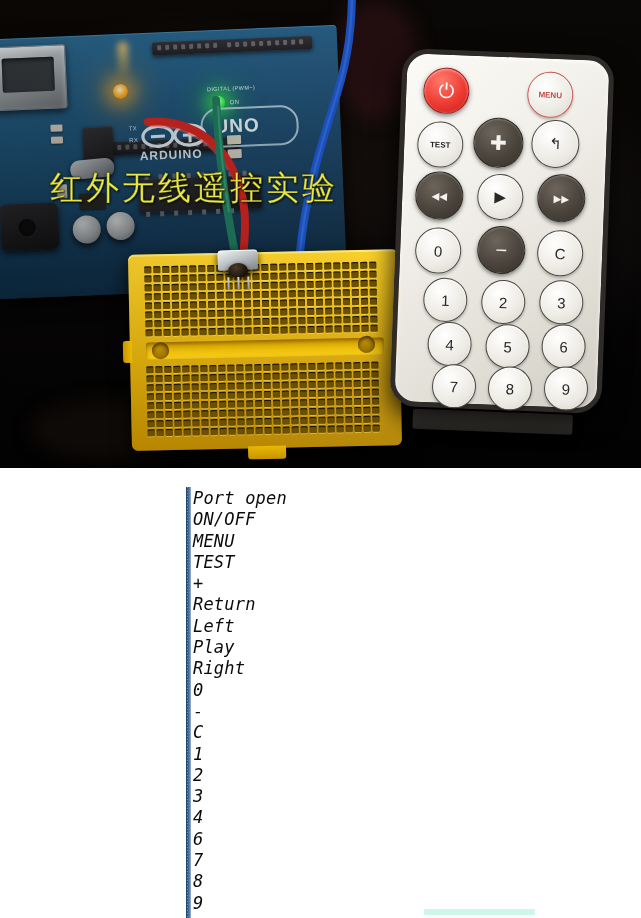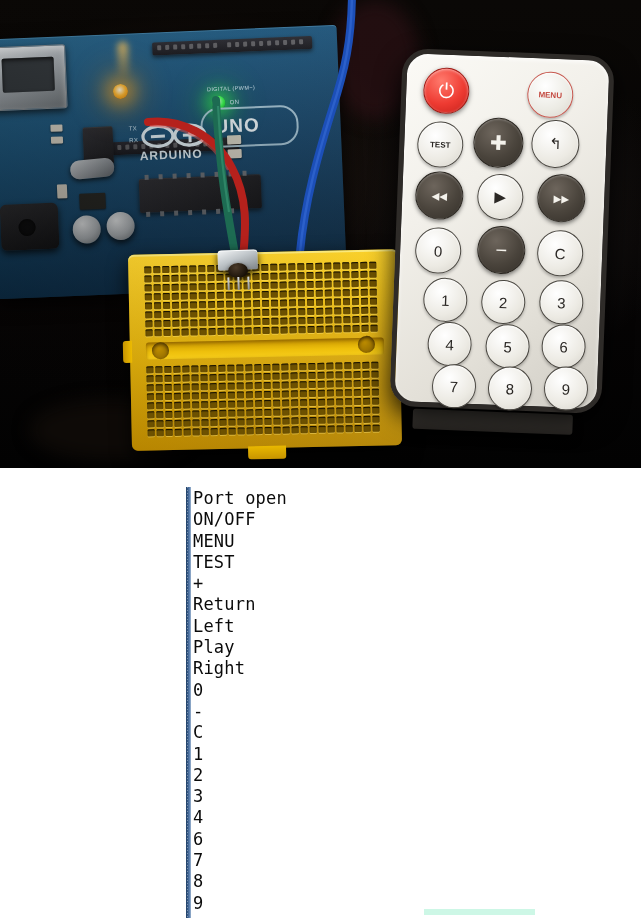--- a/index.html
+++ b/index.html
@@ -242,21 +242,21 @@
     content:"";position:absolute;left:1px;top:0;width:1px;height:100%;
     background:repeating-linear-gradient(180deg,rgba(255,255,255,.35) 0 1px, rgba(0,0,0,0) 1px 3px);
   }
   #output-list{
     position:absolute;left:193px;top:20px;
     font-family:"DejaVu Sans Mono","Liberation Mono",monospace;
     font-size:17px;line-height:21.3px;
     color:#0a0a0a;white-space:pre;
     letter-spacing:.2px;
   }
-  #output-list .line{height:21.3px;}
+  #output-list .line{height:21.3px;font-style:italic;}
   #mint-bar{
     position:absolute;left:424px;top:441px;width:111px;height:6px;
     background:#cdf7e6;
   }
 </style>
 </head>
 <body>
 
 <div id="photo-panel">
   <div class="vignette"></div>
@@ -863,19 +863,20 @@
         </div>
         <div class="btn btn-light" style="left: 98px; top: 314px; width: 42px; height: 42px; font-size: 15px; font-weight: normal;">
           <span>8</span>
         </div>
         <div class="btn btn-light" style="left: 154px; top: 312px; width: 42px; height: 42px; font-size: 15px; font-weight: normal;">
           <span>9</span>
         </div>
       </div>
   </div>
 
+  <div id="photo-caption">红外无线遥控实验</div>
 </div>
 
 <div id="output-panel">
   <div id="output-rail"></div>
   <div id="output-list"><div class="line">Port open</div><div class="line">ON/OFF</div><div class="line">MENU</div><div class="line">TEST</div><div class="line">+</div><div class="line">Return</div><div class="line">Left</div><div class="line">Play</div><div class="line">Right</div><div class="line">0</div><div class="line">-</div><div class="line">C</div><div class="line">1</div><div class="line">2</div><div class="line">3</div><div class="line">4</div><div class="line">6</div><div class="line">7</div><div class="line">8</div><div class="line">9</div></div>
   <div id="mint-bar"></div>
 </div>
 
 </body></html>

